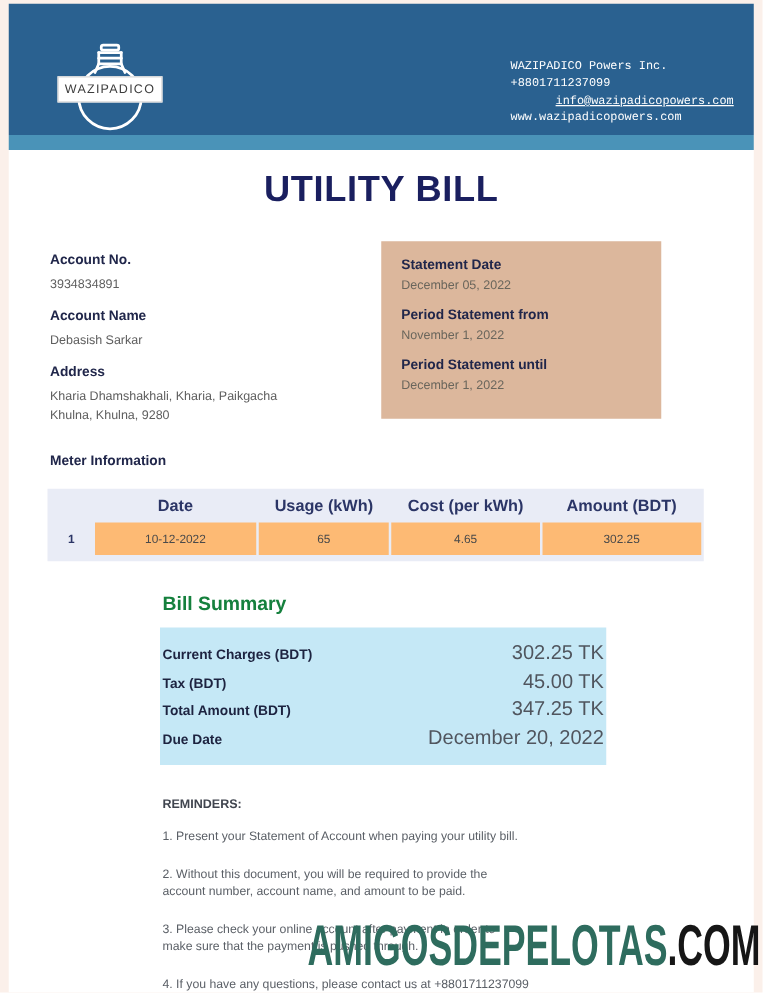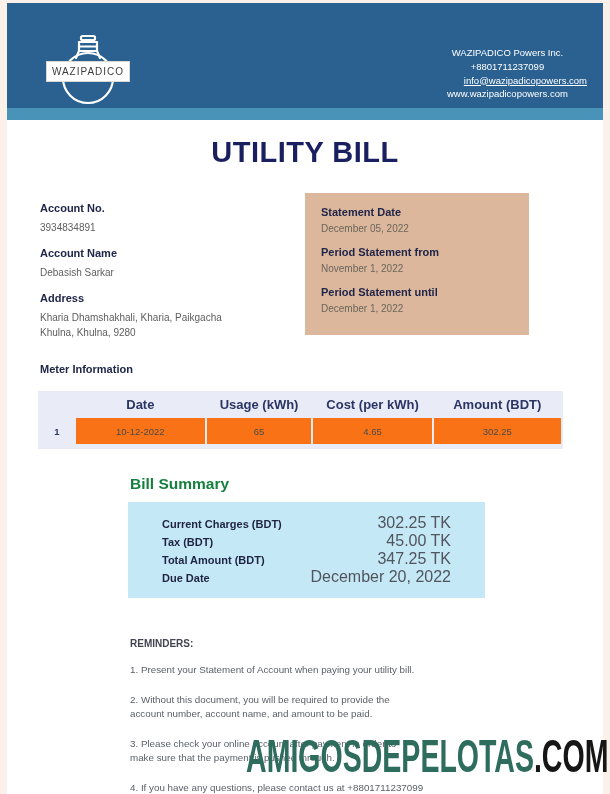--- a/index.html
+++ b/index.html
@@ -20,22 +20,22 @@
   .logo-box { left:46px; top:34px; width:84px; height:72px; }
   .logo-box svg { position:absolute; left:0; top:0; }
   .logo-label {
     position:absolute; left:0px; top:27px; width:84px; height:21px;
     background:#ffffff; border:1px solid #d8d8d8;
     display:flex; align-items:center; justify-content:center;
     font-size:10px; letter-spacing:1px; color:#3c3c3c; font-weight:500;
   }
 
   .contact-block {
-    right:23px; top:46px; text-align:center; color:#ffffff;
-    font-size:9.5px; line-height:13.8px;
+    right:23px; top:46px; text-align:left; color:#ffffff;
+    font-size:9.5px; line-height:13.8px;font-family:Liberation Mono, monospace;
   }
   .contact-block a { color:#ffffff; text-decoration:underline;padding-left:36px; }
 
   
   .doc-title {
     left:7px; top:136px; width:596px; text-align:center;
     font-size:29px; font-weight:700; color:#1a1f5f; letter-spacing:0.5px;
   }
 
   
@@ -58,31 +58,31 @@
 
   
   .meter-title { left:40px; top:363px; }
   .meter-table-wrap { left:38px; top:391px; width:525px; background:#e9ecf6; padding-bottom:3px; }
   table.meter { width:100%; border-collapse:separate; border-spacing:2px; }
   table.meter th {
     background:#e9ecf6; height:23px; font-size:13px; font-weight:700;
     color:#2b3566; text-align:center;
   }
   table.meter td {
-    background:#f97316; height:26px; font-size:9.5px; color:#4a4a4a; text-align:center;
+    background:#fdba74; height:26px; font-size:9.5px; color:#4a4a4a; text-align:center;
   }
   table.meter td.numcol { background:#e9ecf6; color:#2b3566; font-weight:700; }
   .col-num { width:35px; } .col-date { width:132px; } .col-usage { width:107px; }
   .col-cost { width:121px; } .col-amount { width:130px; }
 
   
   .summary-title { left:130px; top:475px; font-size:15.5px; font-weight:700; color:#15803d; }
   .summary-box {
-    left:128px; top:502px; width:357px; height:96px; background:#c5e8f6;
-    padding:12px 34px; display:flex; flex-direction:column; justify-content:space-between;
+    left:128px; top:502px; width:357px; height:110px; background:#c5e8f6;
+    padding:12px 2px; display:flex; flex-direction:column; justify-content:space-between;
   }
   .summary-row { display:flex; justify-content:space-between; align-items:baseline; }
   .summary-row .s-label { font-size:11px; font-weight:700; color:#1d2340; }
   .summary-row .s-value { font-size:16px; color:#50555e; }
 
   
   .reminders { left:130px; top:638px; width:380px; }
   .reminders-title { font-size:10px; font-weight:700; color:#40454f; margin-bottom:14px; }
   .reminder-item {
     font-size:9.8px; color:#5a5f66; line-height:14.5px;

